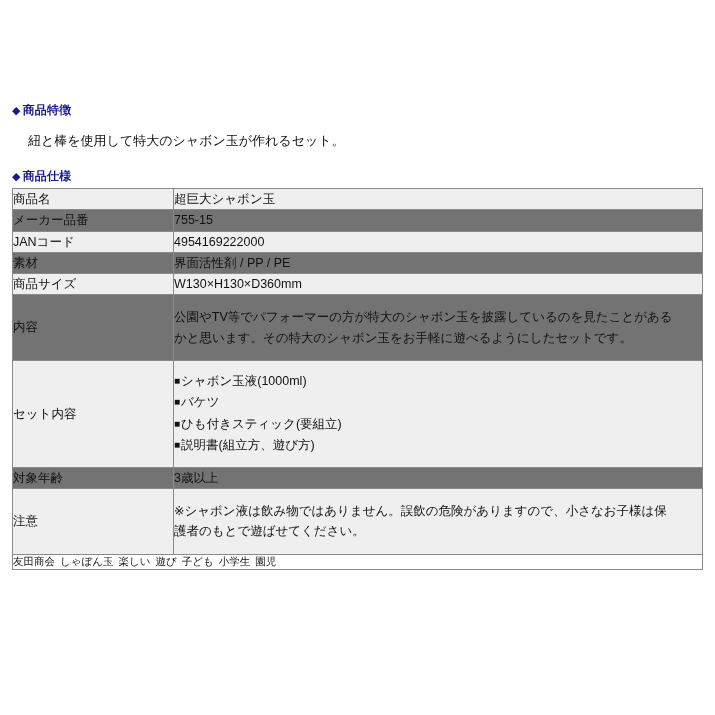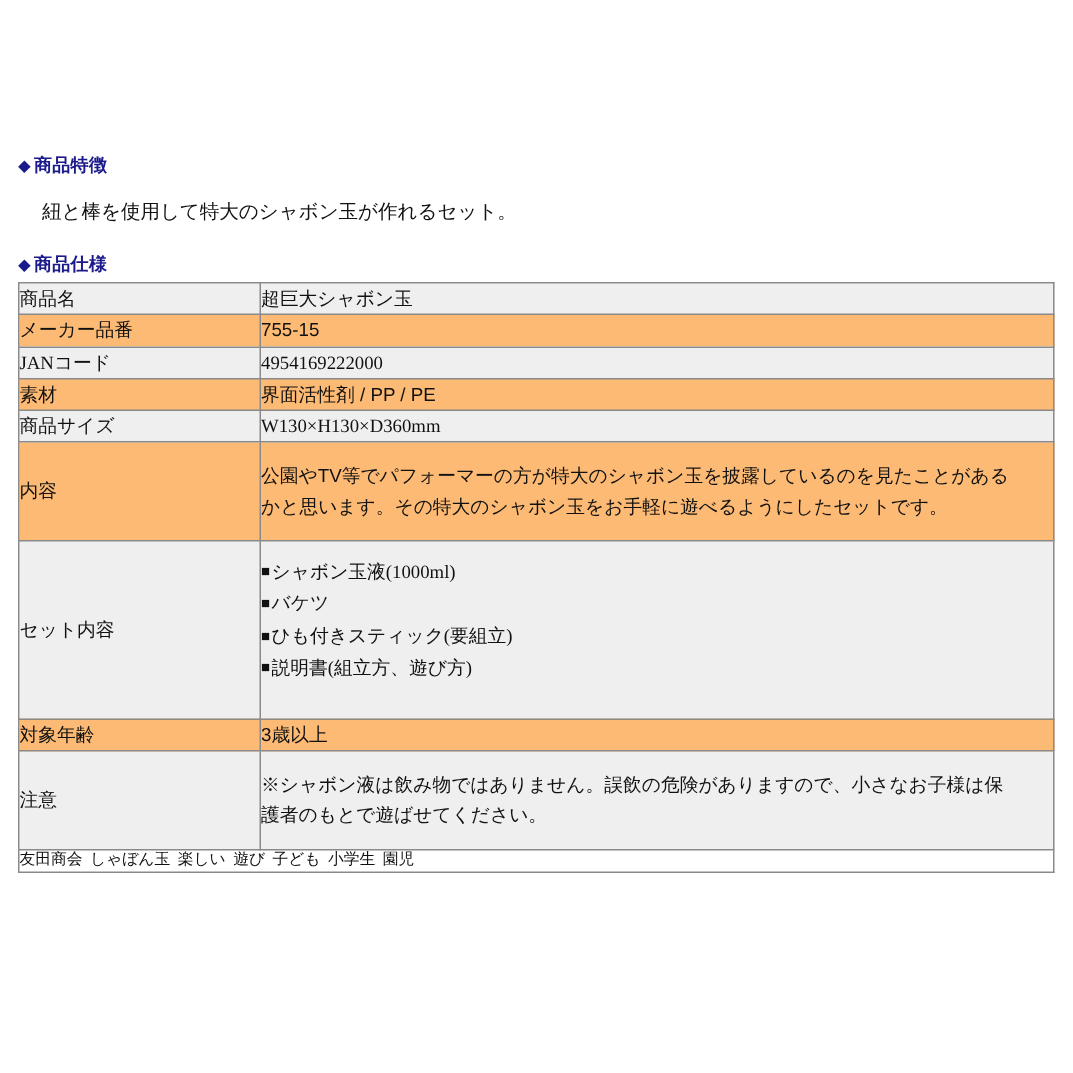--- a/index.html
+++ b/index.html
@@ -79,24 +79,23 @@
     white-space: nowrap;
   }
   .cell-value {
     padding: 9px 10px 9px 11px;
     font-size: 12.5px;
     line-height: 1.62;
     color: #111111;
   }
   tr.stripe-gray > td {
     background: #efefef;
-    font-family: Liberation Serif, serif;
   }
   tr.stripe-white > td {
-    background: #fdba74;
+    background: #737373;
   }
   .value-lines > span {
     display: block;
   }
   .bullet-list {
     margin: 0;
     padding: 0;
     list-style: none;
   }
   .bullet-list li {
@@ -111,21 +110,21 @@
     margin-right: 1px;
     vertical-align: 1px;
   }
   .row-tall .cell-label,
   .row-tall .cell-value {
     padding-top: 12px;
     padding-bottom: 12px;
   }
   .row-setcontents .cell-value {
     padding-top: 10px;
-    padding-bottom: 22px;
+    padding-bottom: 10px;
   }
   .cell-tags {
     padding: 7px 10px 8px 10px;
     font-size: 10.5px;
     line-height: 1.4;
     color: #111111;
     background: #ffffff;
     white-space: nowrap;
     font-family: Liberation Serif, serif;
   }

